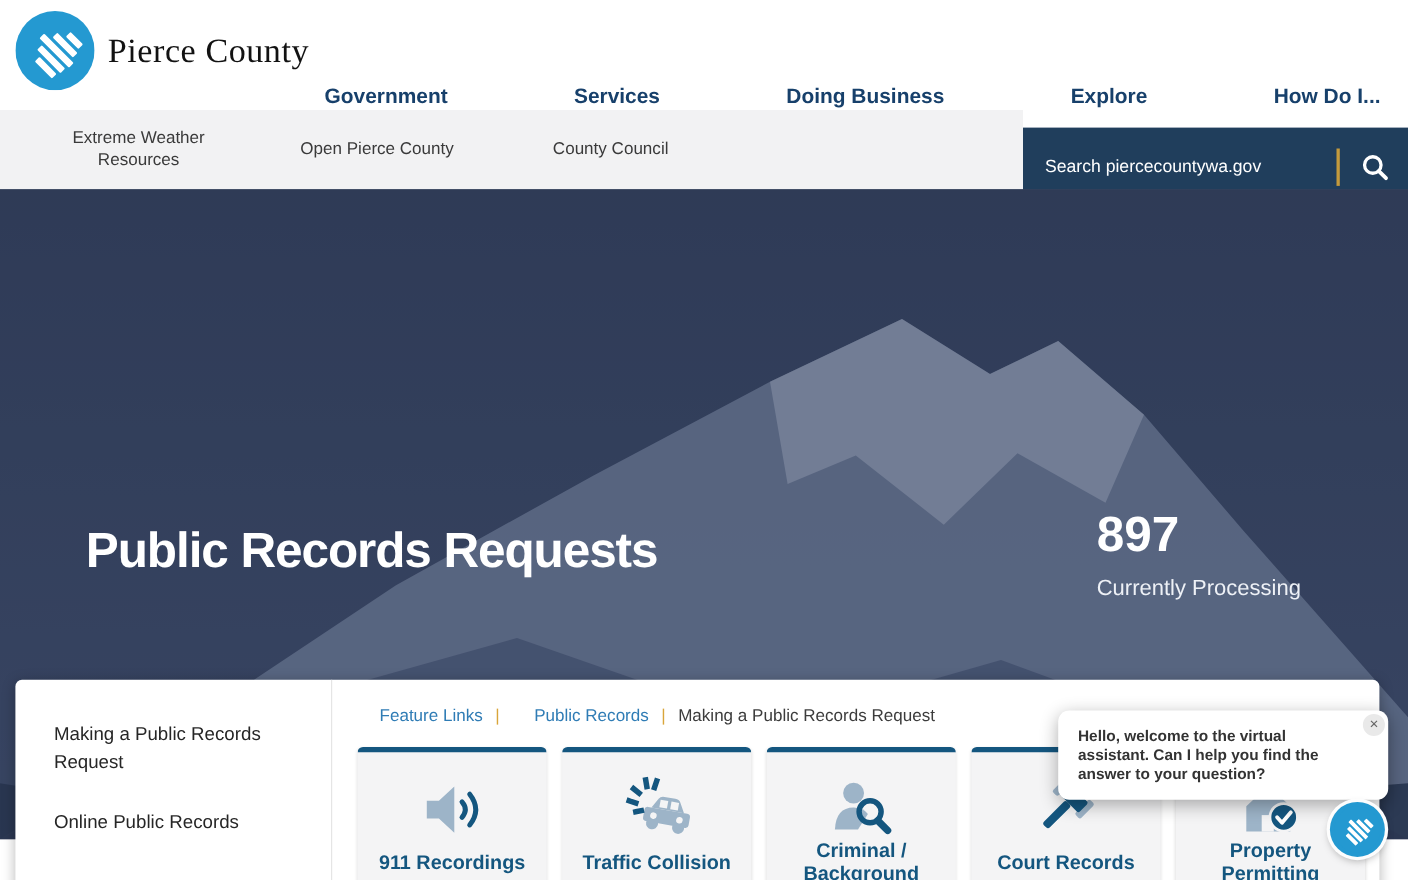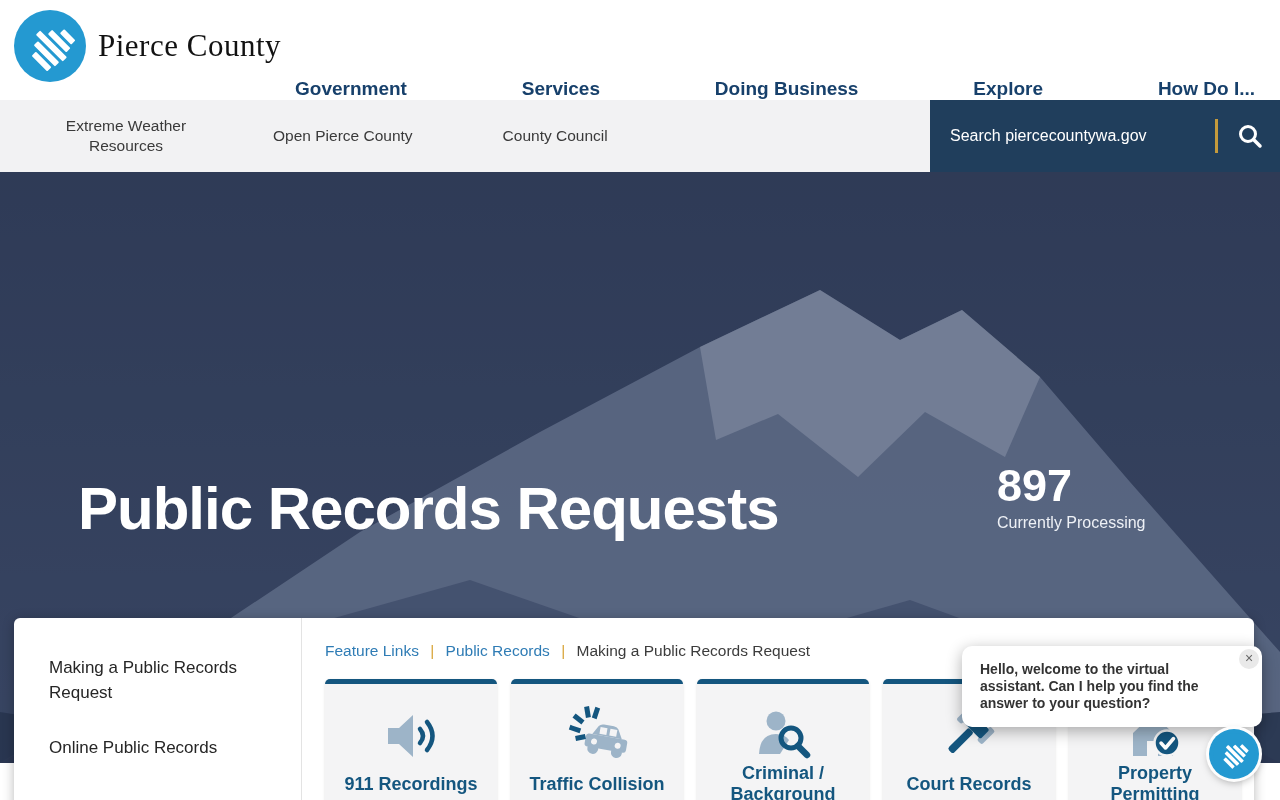--- a/index.html
+++ b/index.html
@@ -16,47 +16,47 @@
     display:flex; align-items:flex-end; justify-content:space-between; }
   .top-nav .nav-item { font-size:19px; font-weight:bold; color:#17406b; cursor:pointer; white-space:nowrap; }
 
   
   .subnav { position:absolute; left:0; top:100px; width:930px; height:72px; background:#f2f2f3;
     display:flex; align-items:center; }
   .subnav .sub-item { font-size:15.5px; color:#3a3a3a; cursor:pointer; text-align:center; line-height:20px; }
   .sub-item.s1 { width:150px; margin-left:51px;text-align:center; }
   .sub-item.s2 { margin-left:72px; }
   .sub-item.s3 { margin-left:90px; }
-  .searchbar { position:absolute; left:930px; top:100px; width:350px; height:72px; background:#203e5c;
+  .searchbar { position:absolute; left:930px; top:116px; width:350px; height:72px; background:#203e5c;
     display:flex; align-items:center; }
   .search-text { color:#fff; font-size:16px; margin-left:20px; flex:1; cursor:text; }
   .search-divider { width:3px; height:34px; background:#c49a3c; margin-right:10px; }
   .search-btn { width:44px; height:44px; display:flex; align-items:center; justify-content:center; cursor:pointer; margin-right:8px; }
 
   
   .hero { position:absolute; left:0; top:172px; width:1280px; height:591px; overflow:hidden; background:#3a4763; }
   .hero svg.scene { position:absolute; left:0; top:0; }
-  .hero-title { position:absolute; left:78px; top:302px; font-size:60px; font-weight:bold; color:#fff; letter-spacing:-1px; z-index:2; }
+  .hero-title { position:absolute; left:78px; top:302px; font-size:45px; font-weight:bold; color:#fff; letter-spacing:-1px; z-index:2; }
   .stat { position:absolute; color:#fff; z-index:2; }
   .stat .stat-value { font-size:45px; font-weight:bold; line-height:48px; }
-  .stat .stat-label { font-size:16px; color:#eef1f6; margin-top:4px; }
+  .stat .stat-label { font-size:20px; color:#eef1f6; margin-top:14px; }
   .stat.right { left:997px; top:290px; width:190px; }
   .stat.center { left:545px; top:455px; width:190px; }
 
   
   .panel { position:absolute; left:14px; top:618px; width:1240px; height:400px; background:#fff;
     border-radius:6px 6px 0 0; box-shadow:0 2px 12px rgba(0,0,0,.28); z-index:3; }
   .panel .v-divider { position:absolute; left:287px; top:0; width:1px; height:100%; background:#e3e3e3; }
 
   .sidebar { position:absolute; left:35px; top:22px; width:230px; }
   .sidebar .side-item { font-size:17px; color:#262626; line-height:25px; padding:15px 0; cursor:pointer; }
 
   .breadcrumb { position:absolute; left:311px; top:24px; font-size:15.5px; }
   .breadcrumb span { vertical-align:top; }
-  .crumb-link { color:#2f7cb5; cursor:pointer; }
+  .crumb-link { color:#2f7cb5; cursor:pointer;margin-left:20px; }
   .crumb-sep { color:#d9a53a; margin:0 7px; }
   .crumb-current { color:#3c3c3c; }
 
   .cards { position:absolute; left:311px; top:61px; display:flex; gap:14px; }
   .card { position:relative; width:172px; height:185px; background:#f4f4f5; border-radius:5px;
     border-top:5px solid #14567f; box-shadow:0 1px 3px rgba(0,0,0,.12); cursor:pointer; }
   .card .icon-wrap { position:absolute; left:0; top:22px; width:100%; display:flex; justify-content:center; }
   .card .card-label { position:absolute; left:8px; right:8px; top:79px; height:42px;
     display:flex; align-items:center; justify-content:center; text-align:center;
     font-size:18px; font-weight:bold; color:#14567f; line-height:21px; }

